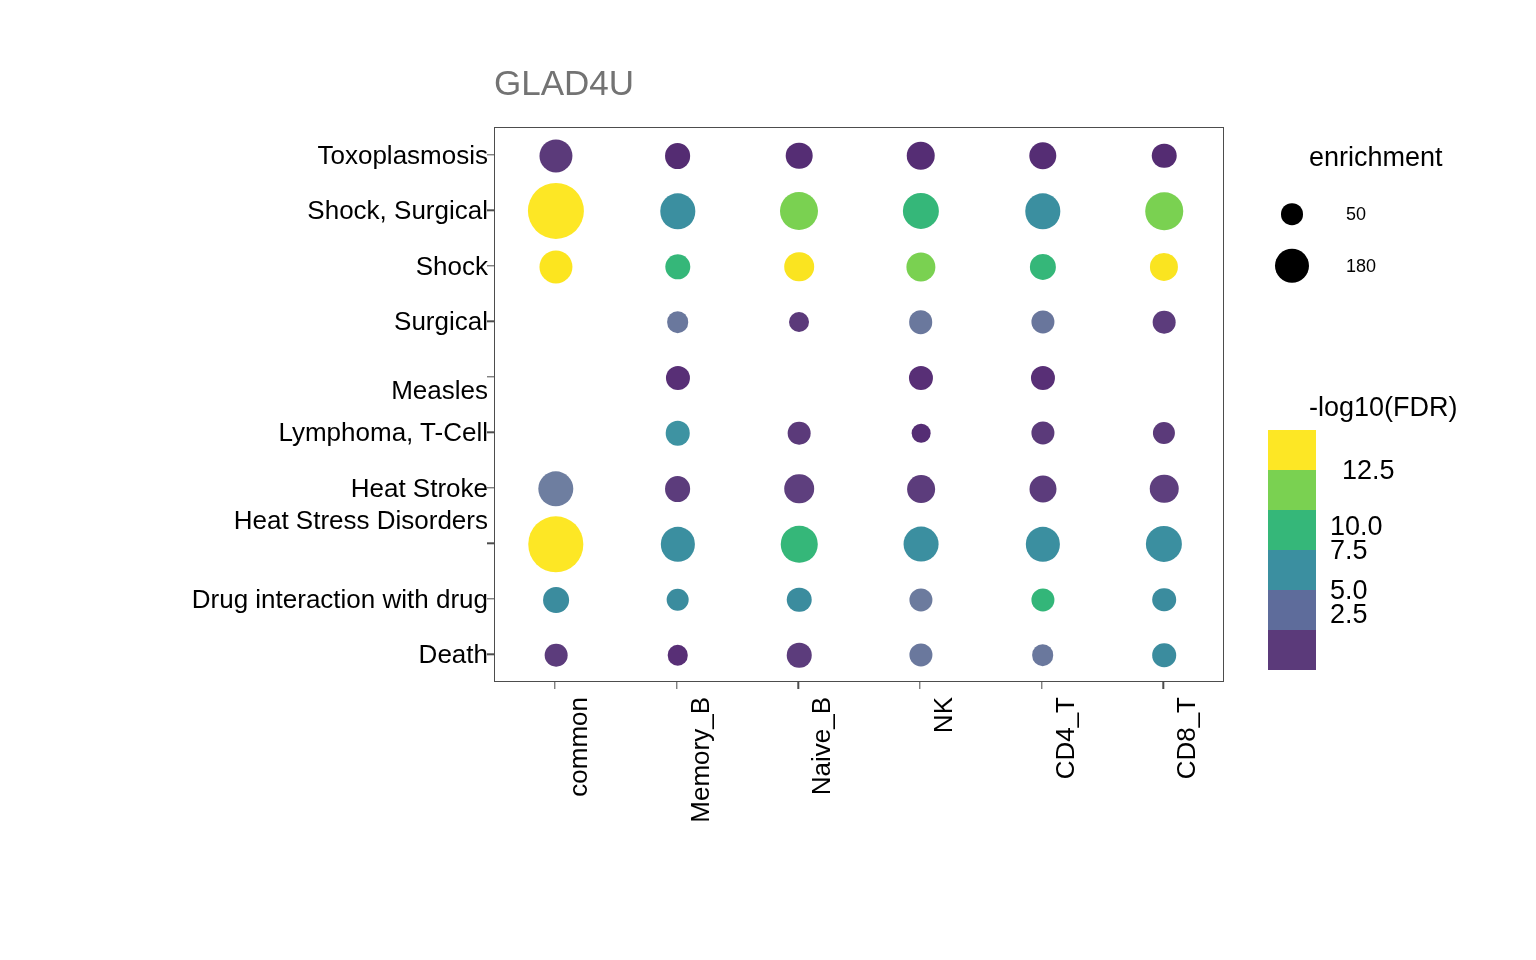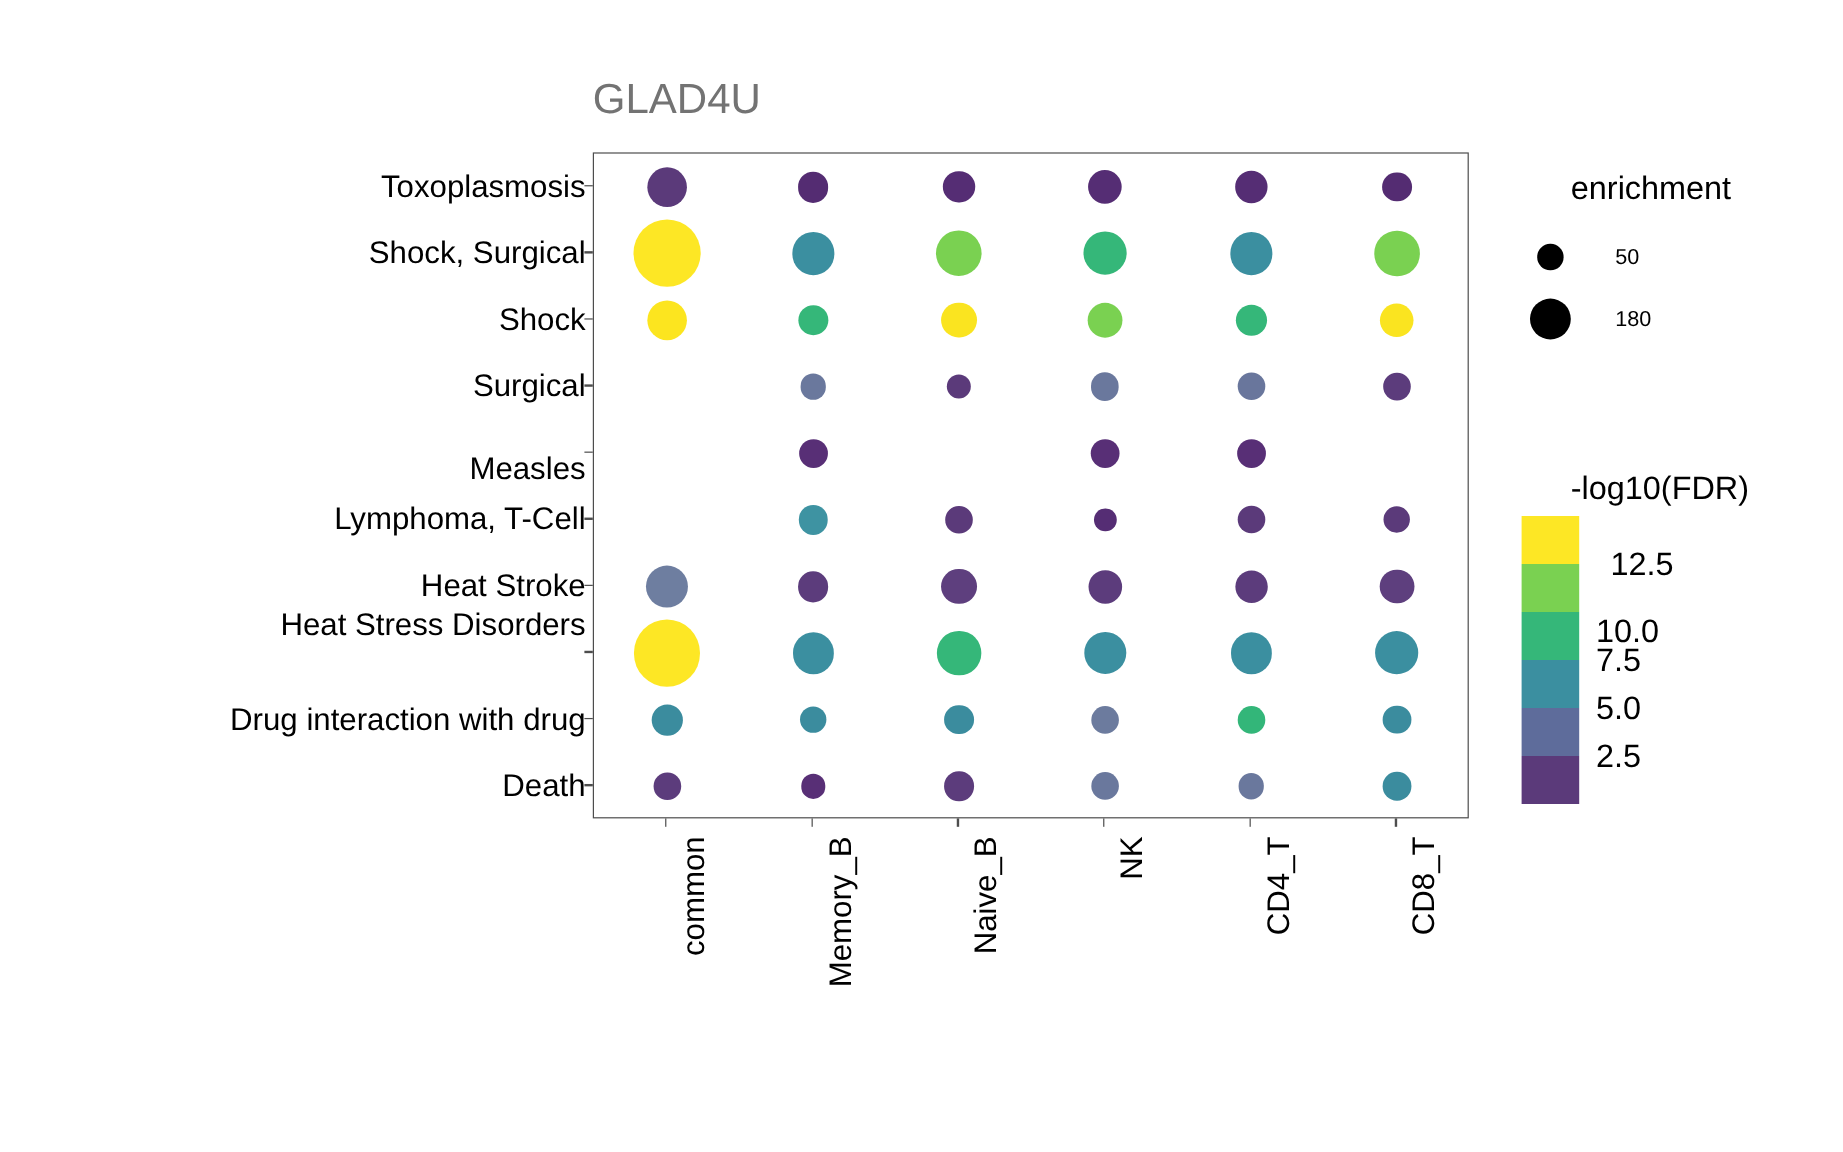--- a/index.html
+++ b/index.html
@@ -271,17 +271,17 @@
           <div class="cbar-seg" style="height: 40px; background: rgb(122, 209, 81);"></div>
           <div class="cbar-seg" style="height: 40px; background: rgb(53, 183, 121);"></div>
           <div class="cbar-seg" style="height: 40px; background: rgb(59, 143, 160);"></div>
           <div class="cbar-seg" style="height: 40px; background: rgb(94, 108, 155);"></div>
           <div class="cbar-seg" style="height: 40px; background: rgb(91, 58, 122);"></div>
         </div>
         <div class="cbar-label" style="top: 40px; margin-left: 12px;">12.5</div>
         <div class="cbar-label" style="top: 96px;">10.0</div>
         <div class="cbar-label" style="top: 120px;">7.5</div>
         <div class="cbar-label" style="top: 160px;">5.0</div>
-        <div class="cbar-label" style="top: 200px;">2.5</div>
+        <div class="cbar-label" style="top: 184px;">2.5</div>
       </div>
   </div>
 
 </div>
 
 </body></html>

